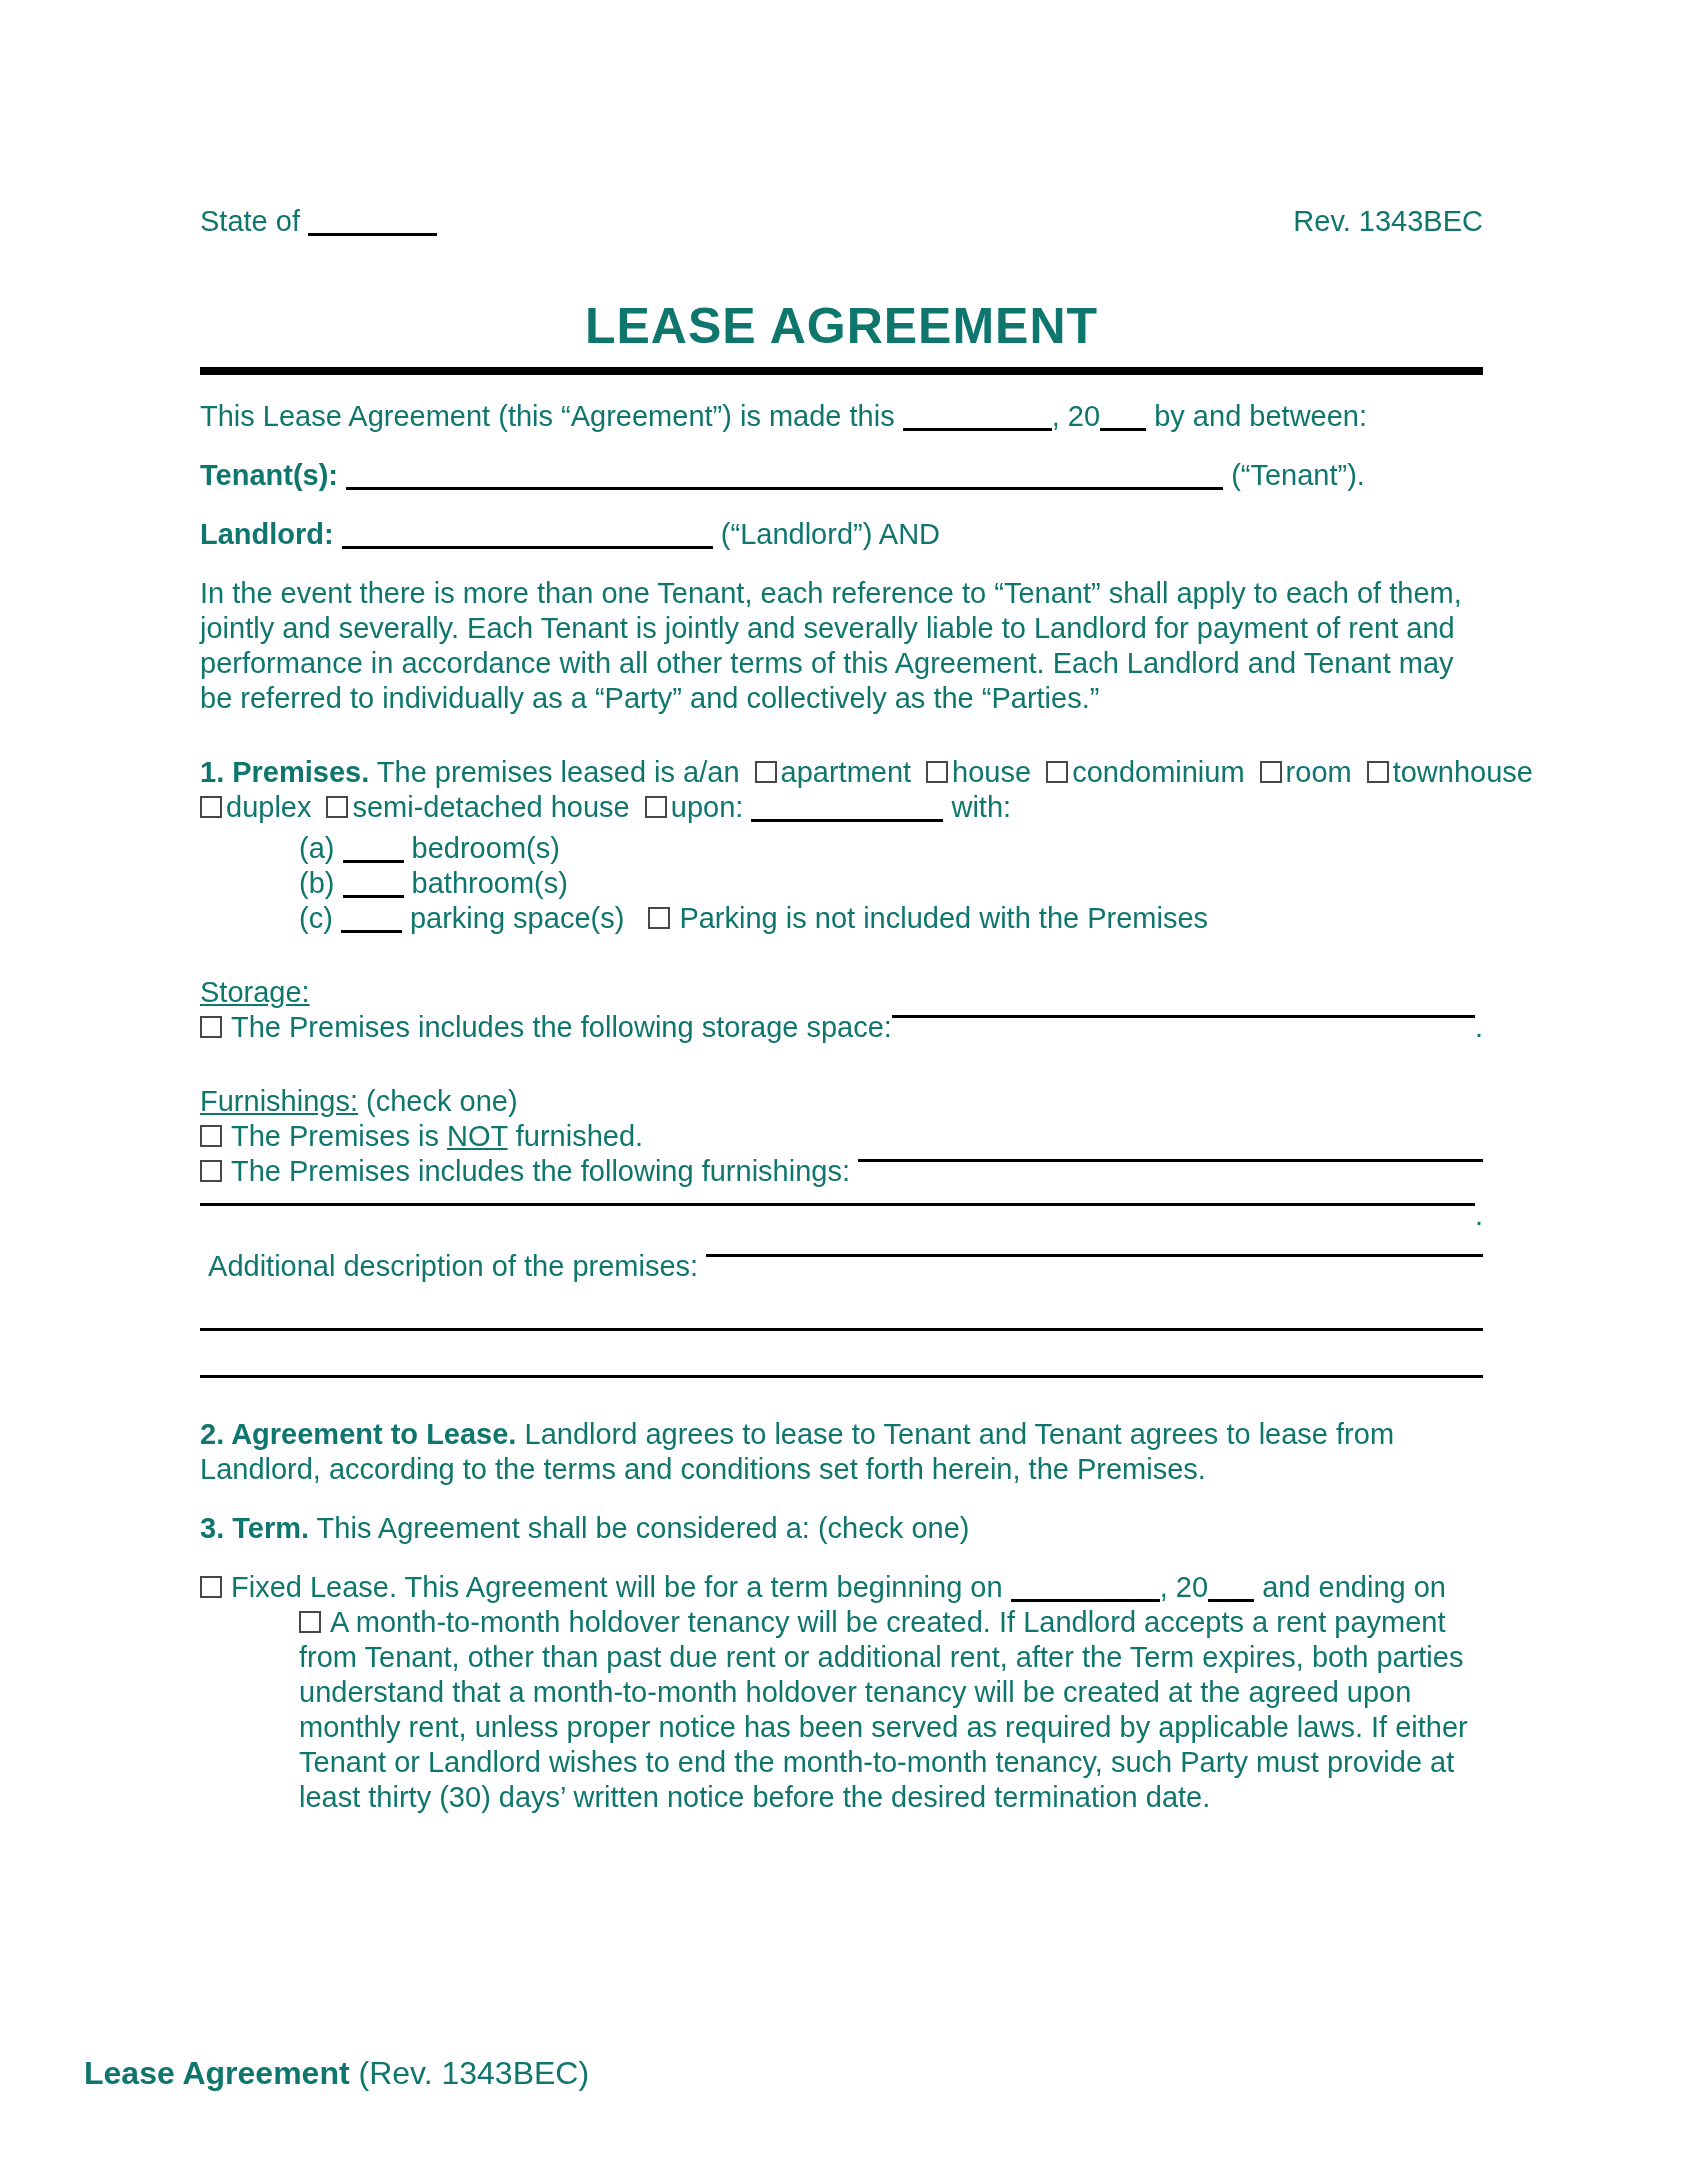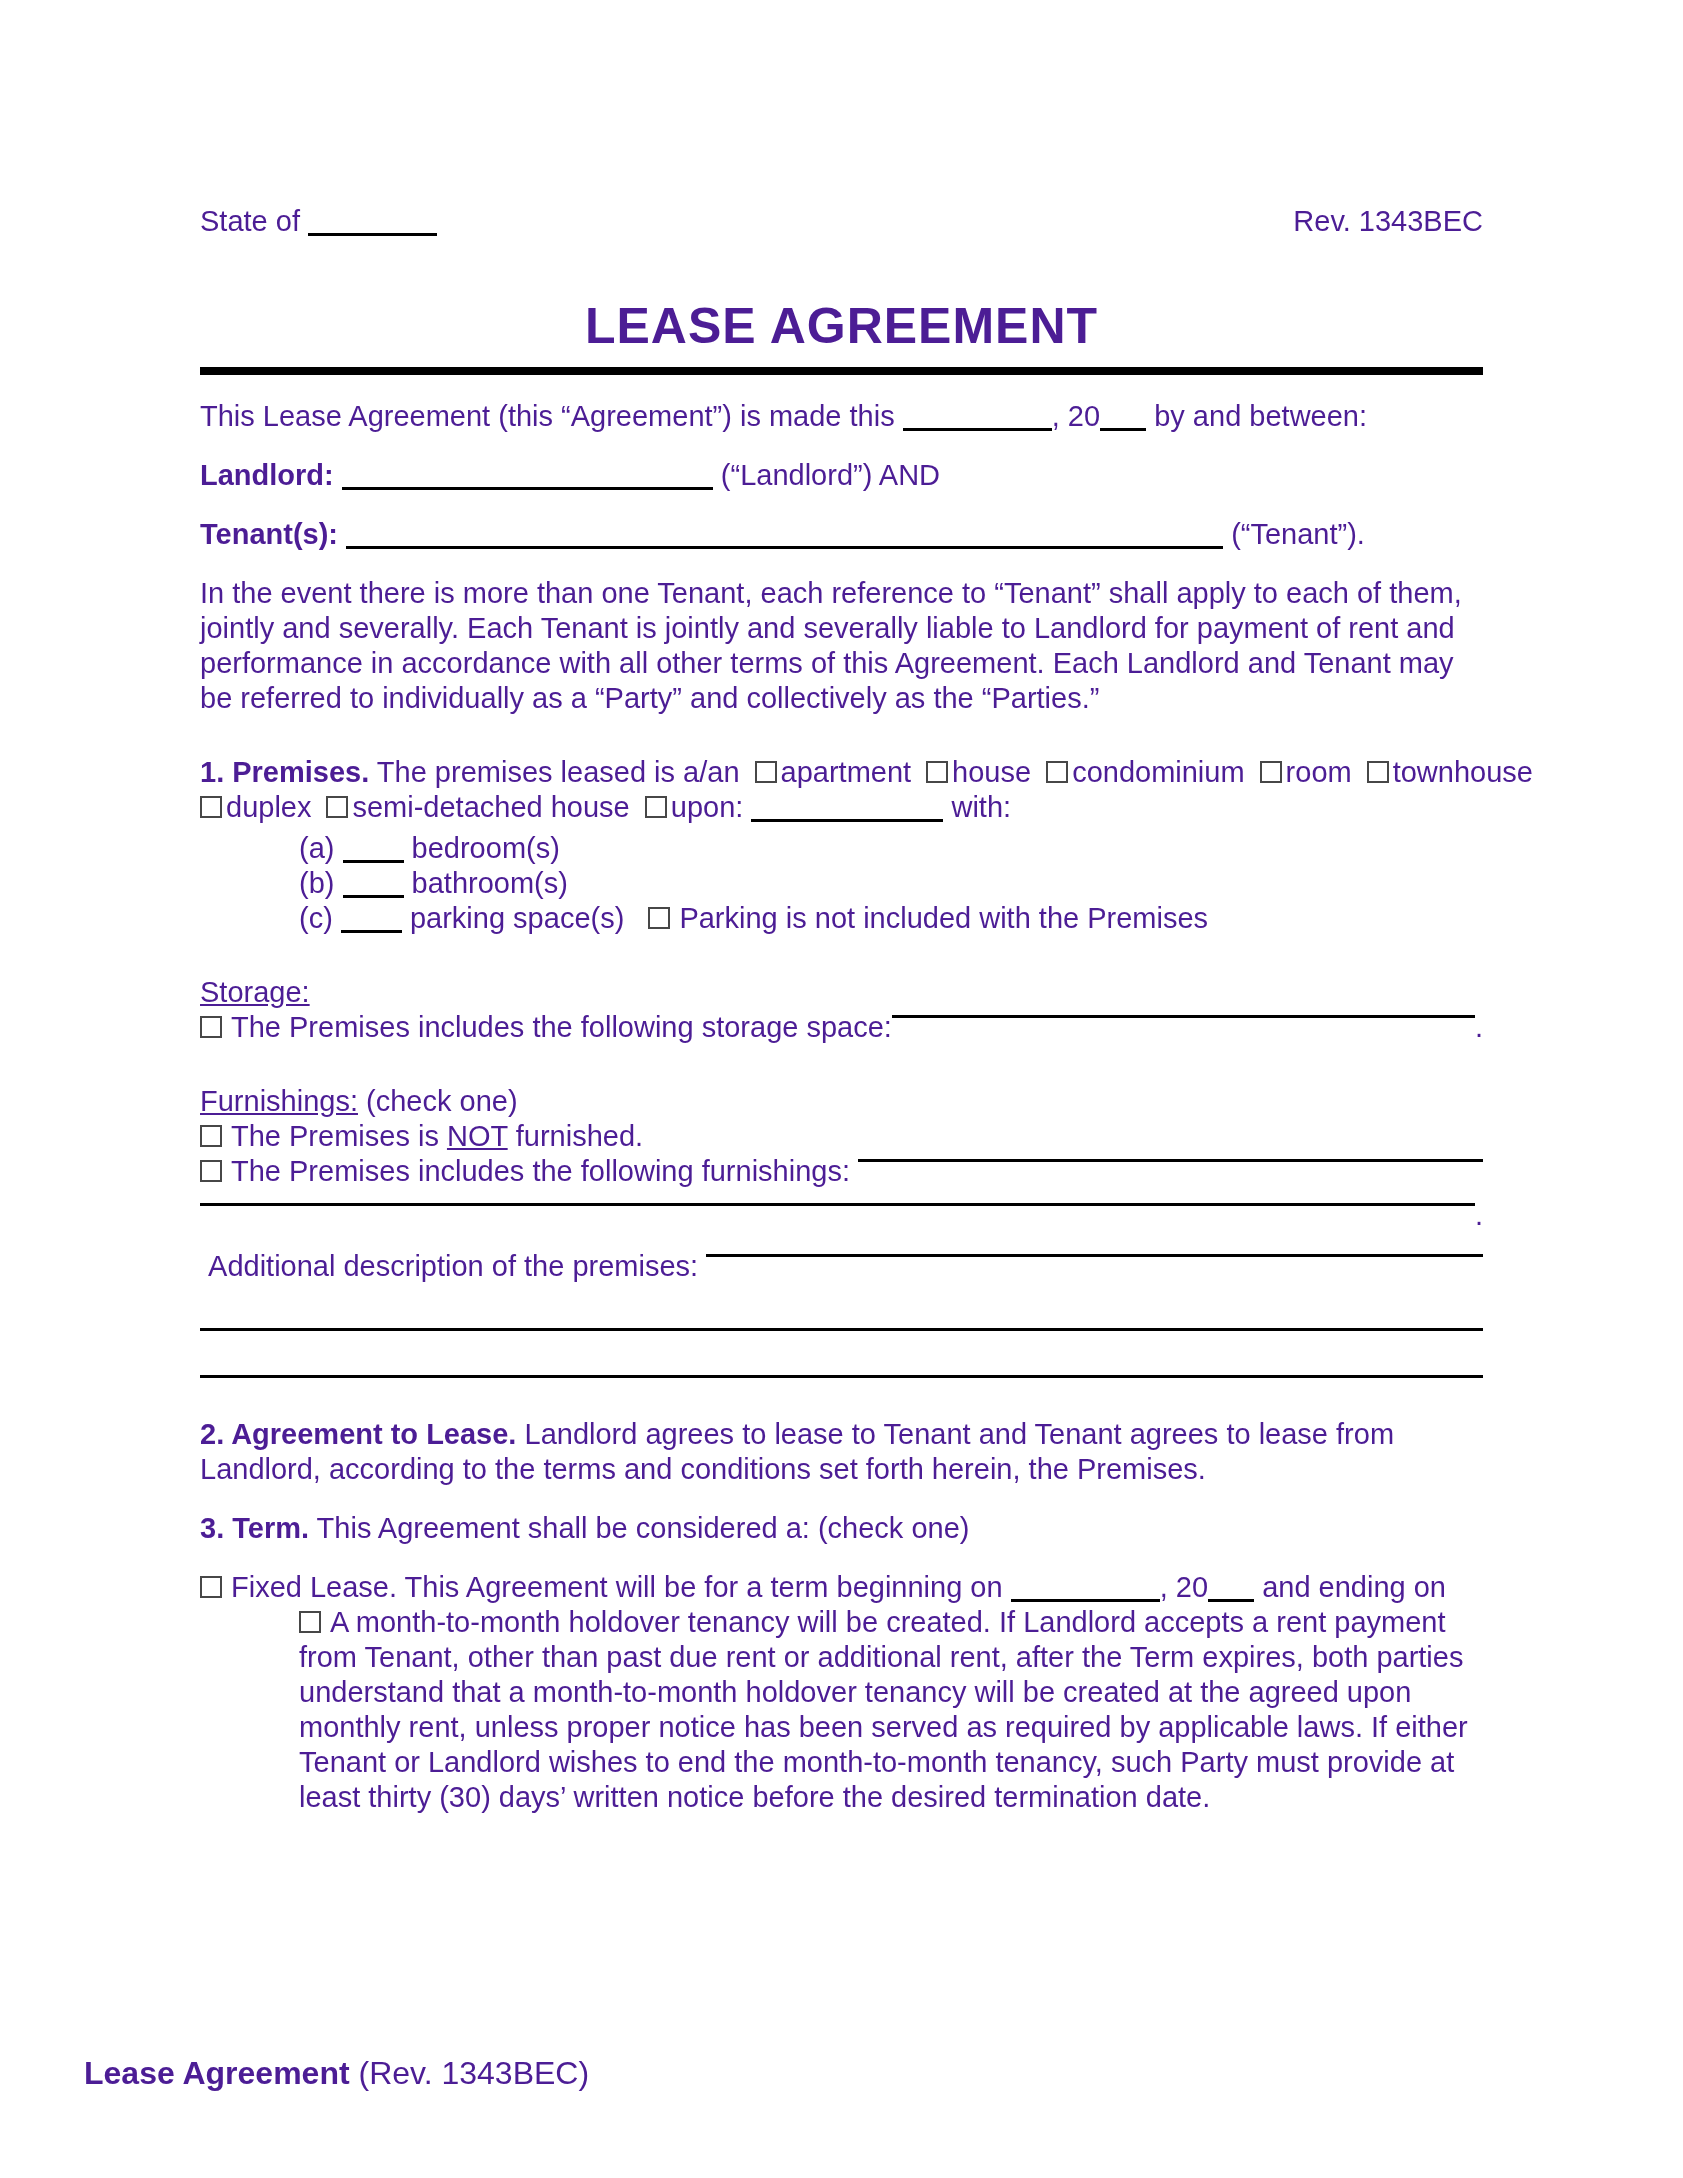--- a/index.html
+++ b/index.html
@@ -1,18 +1,18 @@
 <!DOCTYPE html>
 <html><head>
 <meta charset="utf-8">
 <style>
   html,body{margin:0;padding:0;background:#ffffff;}
   .page{position:relative;width:1683px;height:2178px;background:#fff;
         font-family:"Liberation Sans","DejaVu Sans",sans-serif;
-        font-size:29px;line-height:35px;color:#4c1d95;}
+        font-size:29px;line-height:35px;color:#0f766e;}
   .content{position:absolute;left:200px;top:0;width:1283px;}
 
   .hdr{display:flex;justify-content:space-between;padding-top:204px;}
   .title{margin-top:59px;text-align:center;font-weight:bold;font-size:50px;line-height:57px;letter-spacing:1px;}
   .rule{margin-top:12px;height:8px;background:#000;}
 
   .blk{margin-top:24px;}
   .blk-sm{margin-top:20px;}
   .blk-md{margin-top:39px;}
 
@@ -53,29 +53,29 @@
     <div class="title">LEASE AGREEMENT</div>
     <div class="rule"></div>
 
     <div class="blk nowrap">
       <span>This Lease Agreement (this “Agreement”) is made this</span>
       <span class="bl" style="width:149px"></span><span>, 20</span><span class="bl" style="width:46px"></span>
       <span>by and between:</span>
     </div>
 
     <div class="blk nowrap">
+      <b>Tenant(s):</b>
+      <span class="bl" style="width:877px"></span>
+      <span>(“Tenant”).</span>
+    </div>
+
+    <div class="blk nowrap">
       <b>Landlord:</b>
       <span class="bl" style="width:371px"></span>
       <span>(“Landlord”) AND</span>
-    </div>
-
-    <div class="blk nowrap">
-      <b>Tenant(s):</b>
-      <span class="bl" style="width:877px"></span>
-      <span>(“Tenant”).</span>
     </div>
 
     <div class="blk">In the event there is more than one Tenant, each reference to “Tenant” shall apply to each of them, jointly and severally. Each Tenant is jointly and severally liable to Landlord for payment of rent and performance in accordance with all other terms of this Agreement. Each Landlord and Tenant may be referred to individually as a “Party” and collectively as the “Parties.”</div>
 
     <div class="blk-md">
       <div class="nowrap">
         <b>1. Premises.</b>
         <span>The premises leased is a/an</span><span class="opt"><span class="cb"></span><span>apartment</span></span><span class="opt"><span class="cb"></span><span>house</span></span><span class="opt"><span class="cb"></span><span>condominium</span></span><span class="opt"><span class="cb"></span><span>room</span></span><span class="opt"><span class="cb"></span><span>townhouse</span></span>
       </div>
       <div class="nowrap">

